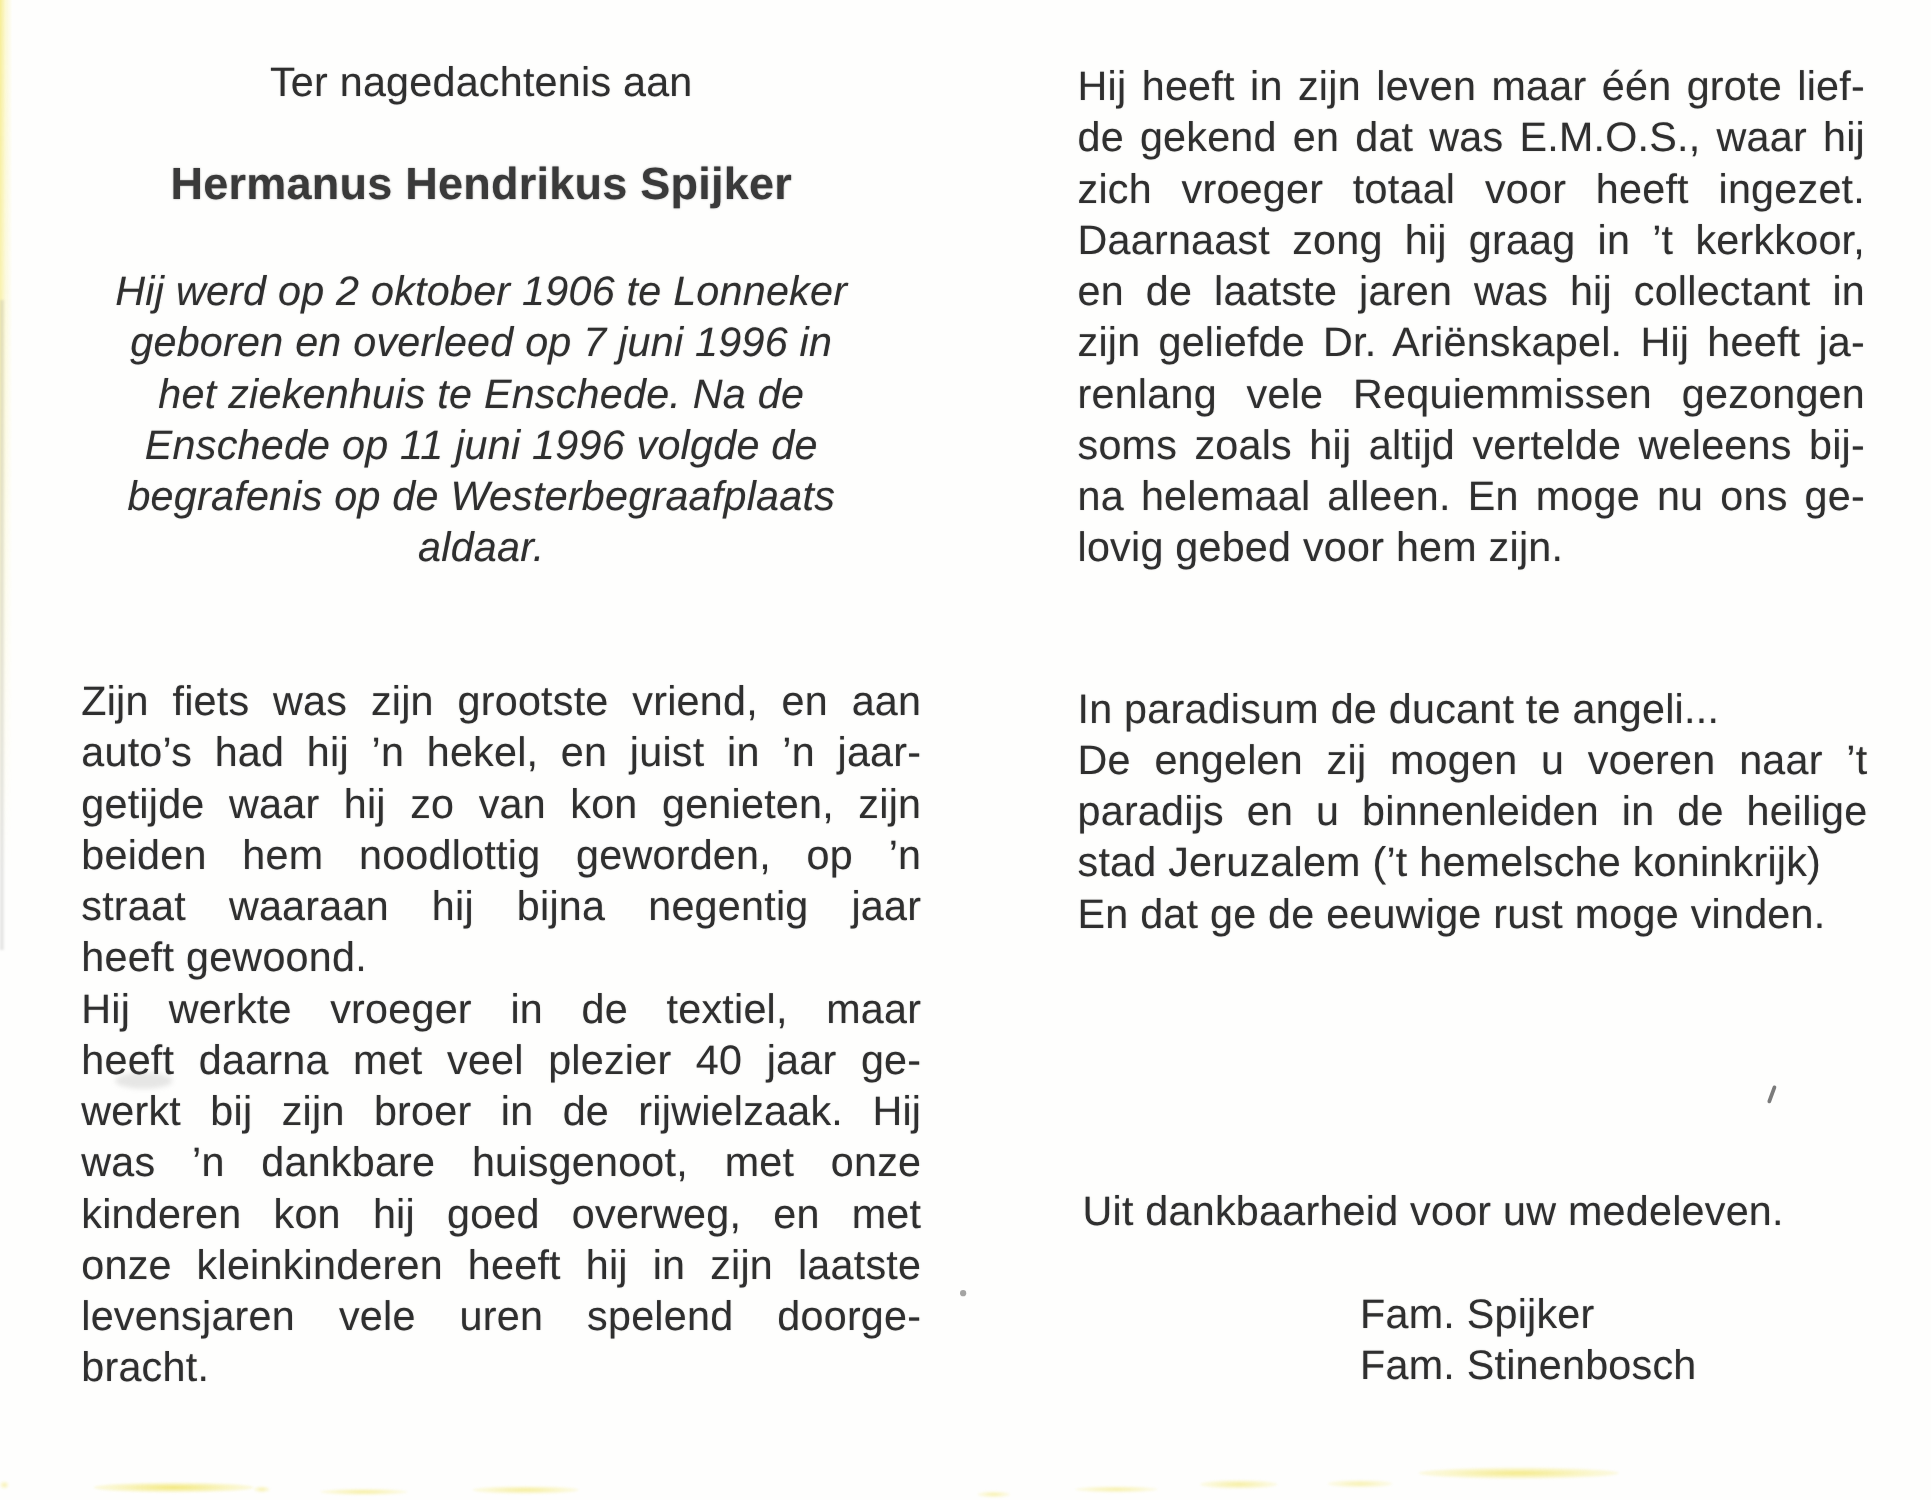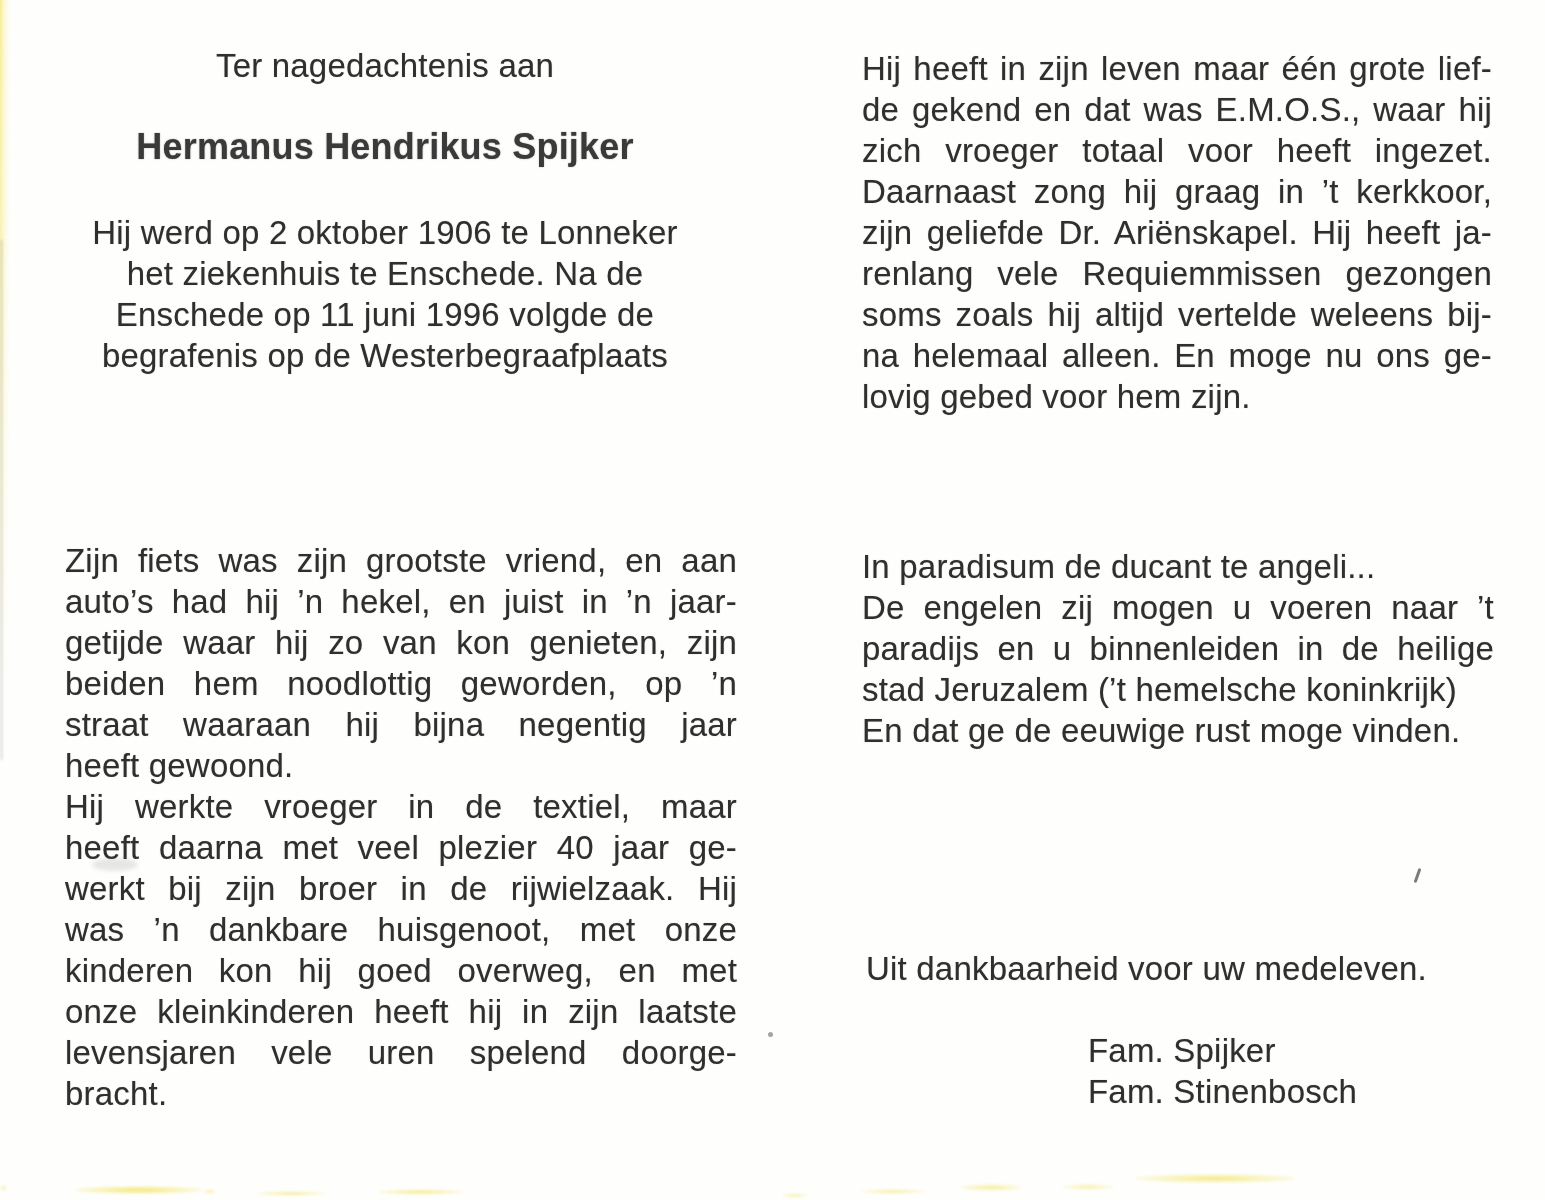--- a/index.html
+++ b/index.html
@@ -23,21 +23,21 @@
   .blk {
     position: absolute;
     font-size: 33px;
     line-height: 41px;
     letter-spacing: 0.2px;
     text-shadow: 0 0 1px rgba(47,47,47,0.35);
   }
   .ln { height: 41px; }
   .jl { text-align: justify; text-align-last: justify; }
   .ll { text-align: left; text-align-last: left; }
-  .cl { text-align: right; text-align-last: center; }
+  .cl { text-align: right; text-align-last: center; font-style: italic; }
   .dedication {
     left: 65px; top: 45px; width: 640px;
     text-align: center;
   }
   .name {
     left: 65px; top: 126px; width: 640px;
     text-align: center;
     font-weight: bold;
     font-size: 36px;
     color: #3a3a3a;
@@ -95,23 +95,25 @@
 <body>
 
 <div class="card">
 
   <div class="blk dedication">Ter nagedachtenis aan</div>
 
   <div class="blk name">Hermanus Hendrikus Spijker</div>
 
   <div class="blk intro">
     <div class="ln cl">Hij werd op 2 oktober 1906 te Lonneker</div>
+    <div class="ln cl">geboren en overleed op 7 juni 1996 in</div>
     <div class="ln cl">het ziekenhuis te Enschede. Na de</div>
     <div class="ln cl">Enschede op 11 juni 1996 volgde de</div>
     <div class="ln cl">begrafenis op de Westerbegraafplaats</div>
+    <div class="ln cl">aldaar.</div>
   </div>
 
   <div class="blk body-left">
     <div class="ln jl">Zijn fiets was zijn grootste vriend, en aan</div>
     <div class="ln jl">auto’s had hij ’n hekel, en juist in ’n jaar-</div>
     <div class="ln jl">getijde waar hij zo van kon genieten, zijn</div>
     <div class="ln jl">beiden hem noodlottig geworden, op ’n</div>
     <div class="ln jl">straat waaraan hij bijna negentig jaar</div>
     <div class="ln ll">heeft gewoond.</div>
     <div class="ln jl">Hij werkte vroeger in de textiel, maar</div>
@@ -122,20 +124,21 @@
     <div class="ln jl">onze kleinkinderen heeft hij in zijn laatste</div>
     <div class="ln jl">levensjaren vele uren spelend doorge-</div>
     <div class="ln ll">bracht.</div>
   </div>
 
   <div class="blk tribute">
     <div class="ln jl">Hij heeft in zijn leven maar één grote lief-</div>
     <div class="ln jl">de gekend en dat was E.M.O.S., waar hij</div>
     <div class="ln jl">zich vroeger totaal voor heeft ingezet.</div>
     <div class="ln jl">Daarnaast zong hij graag in ’t kerkkoor,</div>
+    <div class="ln jl">en de laatste jaren was hij collectant in</div>
     <div class="ln jl">zijn geliefde Dr. Ariënskapel. Hij heeft ja-</div>
     <div class="ln jl">renlang vele Requiemmissen gezongen</div>
     <div class="ln jl">soms zoals hij altijd vertelde weleens bij-</div>
     <div class="ln jl">na helemaal alleen. En moge nu ons ge-</div>
     <div class="ln ll">lovig gebed voor hem zijn.</div>
   </div>
 
   <div class="blk prayer">
     <div class="ln ll">In paradisum de ducant te angeli...</div>
     <div class="ln jl">De engelen zij mogen u voeren naar ’t</div>

